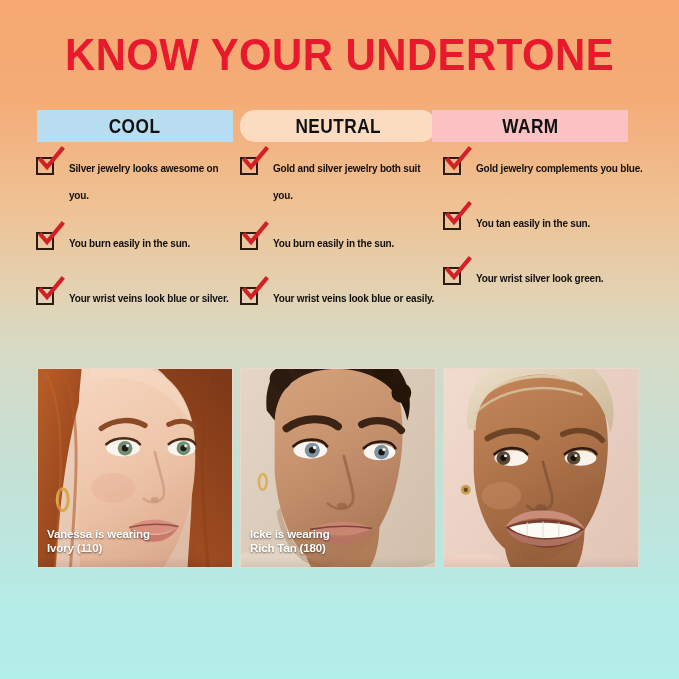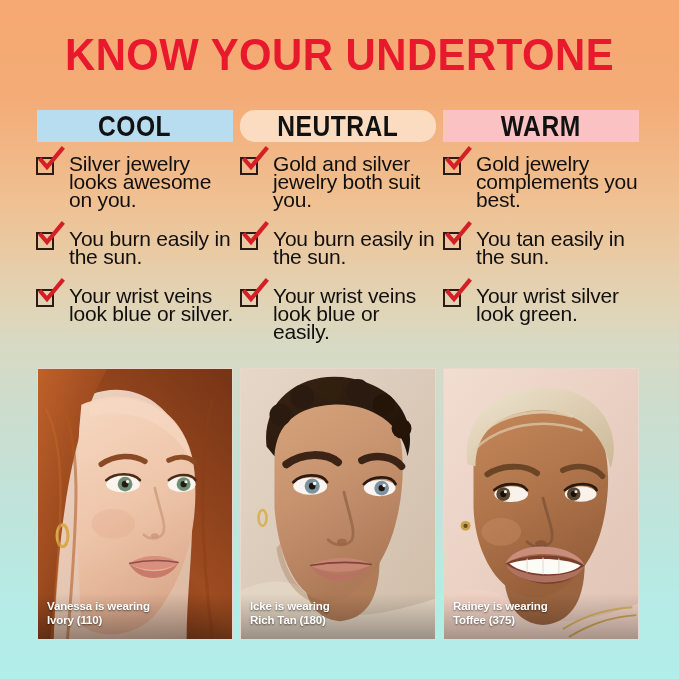--- a/index.html
+++ b/index.html
@@ -31,52 +31,52 @@
     font-weight:bold;
     letter-spacing:.5px;
     color:#e8192c;
     transform:scaleX(.93);
   }
 
   
   .hdr{
     position:absolute;top:110px;height:32px;
     display:flex;align-items:center;justify-content:center;
-    font-size:30px;font-weight:bold;color:#111;
+    font-size:21px;font-weight:bold;color:#111;
     letter-spacing:.6px;
   }
   .hdr span{transform:scaleX(.82);display:inline-block;}
   #hdr-cool   {left:37px; width:196px; background:#b8dcf0;}
   #hdr-neutral{left:240px;width:196px; background:#fbdcc0;border-radius:15px;}
-  #hdr-warm   {left:443px;width:196px; background:#fac2c2;}
+  #hdr-warm   {left:432px;width:196px; background:#fac2c2;}
 
   
   .col{position:absolute;top:155px;width:200px;}
   #col-1{left:36px;}
   #col-2{left:240px;}
   #col-3{left:443px;}
 
   .item{position:relative;margin-bottom:21px;padding-left:33px;min-height:34px;}
   .item:last-child{margin-bottom:0;}
   .cbox{
     position:absolute;left:0;top:2px;width:18px;height:18px;
     border:2px solid #2c1b10;box-sizing:border-box;background:transparent;
   }
   .cmark{
     position:absolute;left:1px;top:-9px;width:28px;height:28px;
     pointer-events:none;
   }
   .itext{
-    font-size:21px;line-height:18px;color:#12100e;
-    font-weight:400;letter-spacing:-.2px;
+    font-size:10px;line-height:27px;color:#12100e;
+    font-weight:700;letter-spacing:-.2px;
   }
 
   
   .photo{
-    position:absolute;top:368px;width:196px;height:272px;
+    position:absolute;top:368px;width:196px;height:200px;
     overflow:hidden;background:#d8bba4;
     border:1px solid rgba(255,255,255,.45);
     box-sizing:border-box;
   }
   #ph-1{left:37px;}
   #ph-2{left:240px;}
   #ph-3{left:443px;}
   .photo svg{display:block;width:100%;height:100%;}
 
   .cap{
@@ -151,21 +151,21 @@
       <div class="itext">Your wrist veins look blue or easily.</div>
     </div>
   </div>
 
   <div class="col" id="col-3">
     <div class="item">
       <span class="cbox"></span>
       <svg class="cmark" viewBox="0 0 28 28">
           <path d="M4 14 L10 21 L25 3" stroke="#d41f26" stroke-width="4.2" fill="none" stroke-linecap="square"></path>
         </svg>
-      <div class="itext">Gold jewelry complements you best.</div>
+      <div class="itext">Gold jewelry complements you blue.</div>
     </div>
     <div class="item">
       <span class="cbox"></span>
       <svg class="cmark" viewBox="0 0 28 28">
           <path d="M4 14 L10 21 L25 3" stroke="#d41f26" stroke-width="4.2" fill="none" stroke-linecap="square"></path>
         </svg>
       <div class="itext">You tan easily in the sun.</div>
     </div>
     <div class="item">
       <span class="cbox"></span>
@@ -388,17 +388,15 @@
       <path d="M120 262 C140 250 160 242 190 240" stroke="#d7b262" stroke-width="2" fill="none"></path>
       <path d="M126 270 C146 258 166 250 194 248" stroke="#caa553" stroke-width="1.8" fill="none"></path>
       <rect x="0" y="226" width="196" height="46" fill="url(#r-scrim)"></rect>
       <defs>
           <linearGradient id="r-scrim" x1="0" y1="0" x2="0" y2="1">
         <stop offset="0" stop-color="#000" stop-opacity="0"></stop>
             <stop offset="1" stop-color="#000" stop-opacity=".3"></stop>
       </linearGradient>
         </defs>
     </svg>
-    <div class="cap">Rainey is wearing
-Toffee (375)</div>
   </div>
 
 </div>
 
 </body></html>

